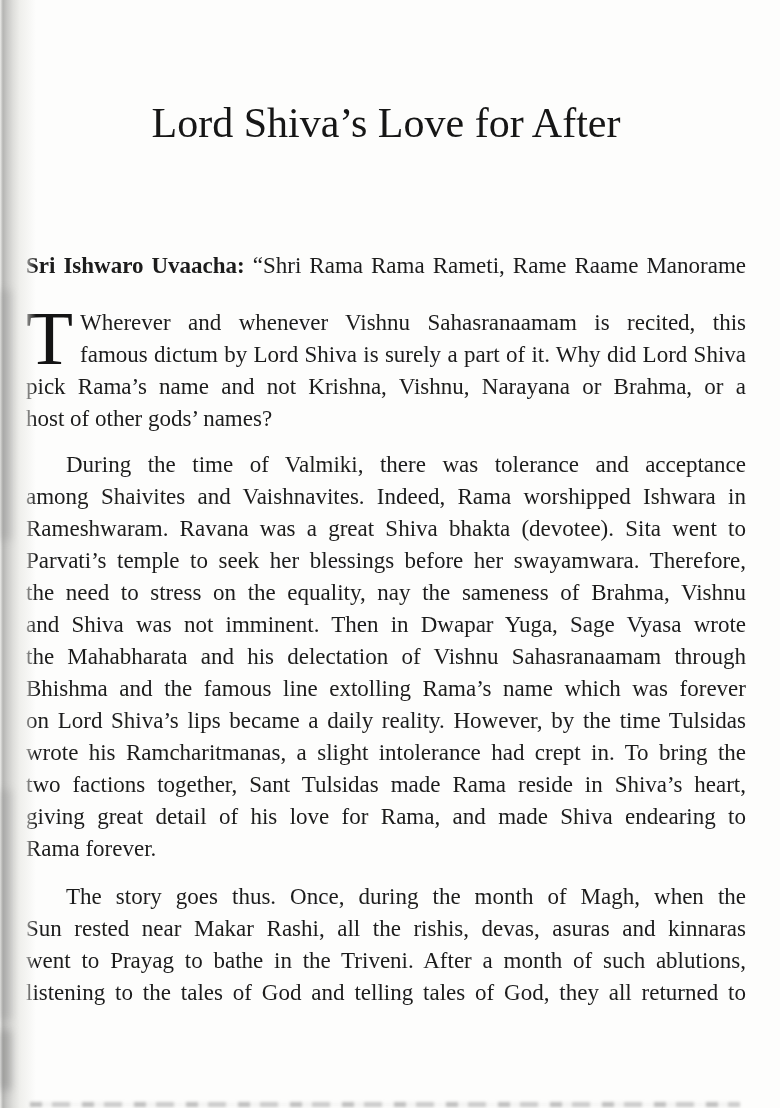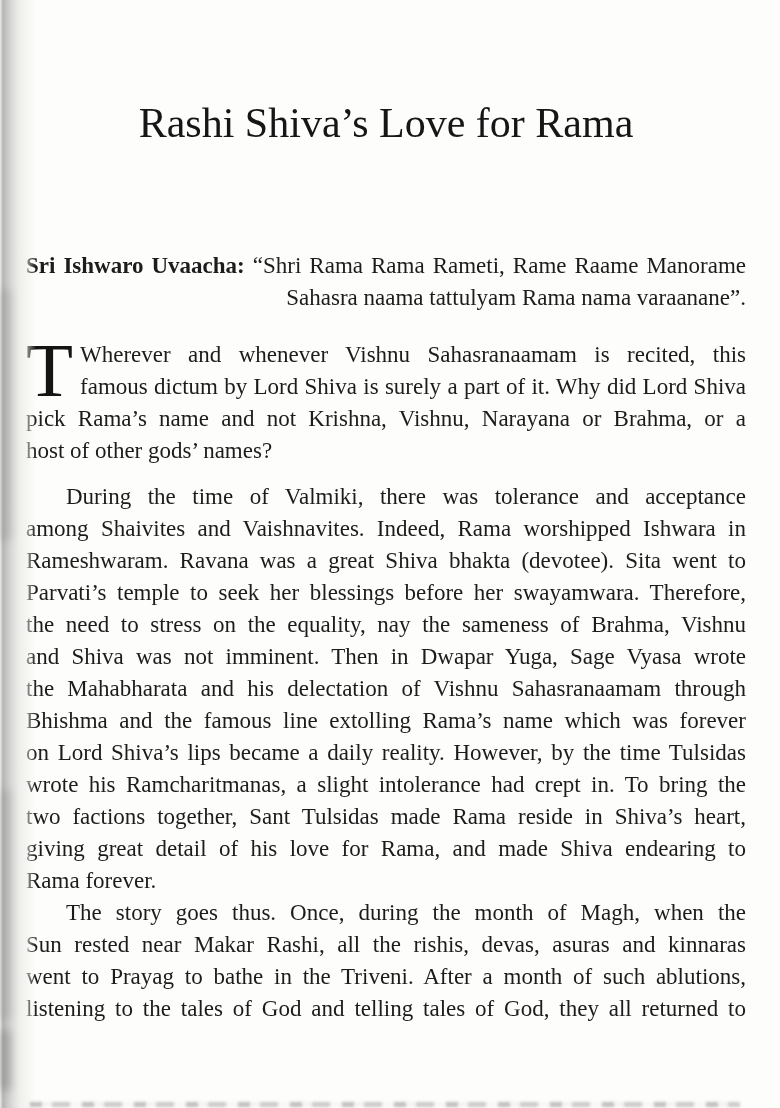--- a/index.html
+++ b/index.html
@@ -49,45 +49,44 @@
   .line { font-size: 23px; line-height: 32px; }
   .jline { text-align: justify; text-align-last: justify; -moz-text-align-last: justify; }
   .lline { text-align: left; }
   .rline { text-align: right; }
   .indent { padding-left: 40px; }
   .bold { font-weight: 700; }
 
   .para-0 { margin-top: 13px; }
   .para-1 { margin-top: 25px; }
   .para-2 { margin-top: 14px; }
-  .para-3 { }
+  .para-3 { margin-top: 16px; }
 
   .dropcap {
     float: left;
     font-size: 77px;
     line-height: 58px;
     height: 62px;
     margin: 2px 7px 0 0;
     color: #141414;
   }
 </style>
 </head>
 <body>
 
 <div class="page">
   <div class="edge-shadow"></div>
   <div class="smudge s1"></div>
   <div class="smudge s2"></div>
   <div class="smudge s3"></div>
 
-  <div class="title">Rashi Shiva’s Love for Rama</div>
+  <div class="title">Lord Shiva’s Love for After</div>
 
   <div class="invocation">
     <div class="line jline"><span class="bold">Sri Ishwaro Uvaacha:</span> <span>“Shri Rama Rama Rameti, Rame Raame Manorame</span></div>
-    <div class="line rline">Sahasra naama tattulyam Rama nama varaanane”.</div>
   </div>
 
   <div id="body-col">
       <div class="para para-0">
         <span class="dropcap">T</span>
       </div>
       <div class="para para-1">
         <div class="line jline indent">Wherever and whenever Vishnu Sahasranaamam is recited, this</div>
         <div class="line jline">famous dictum by Lord Shiva is surely a part of it. Why did Lord Shiva</div>
         <div class="line jline">pick Rama’s name and not Krishna, Vishnu, Narayana or Brahma, or a</div>

